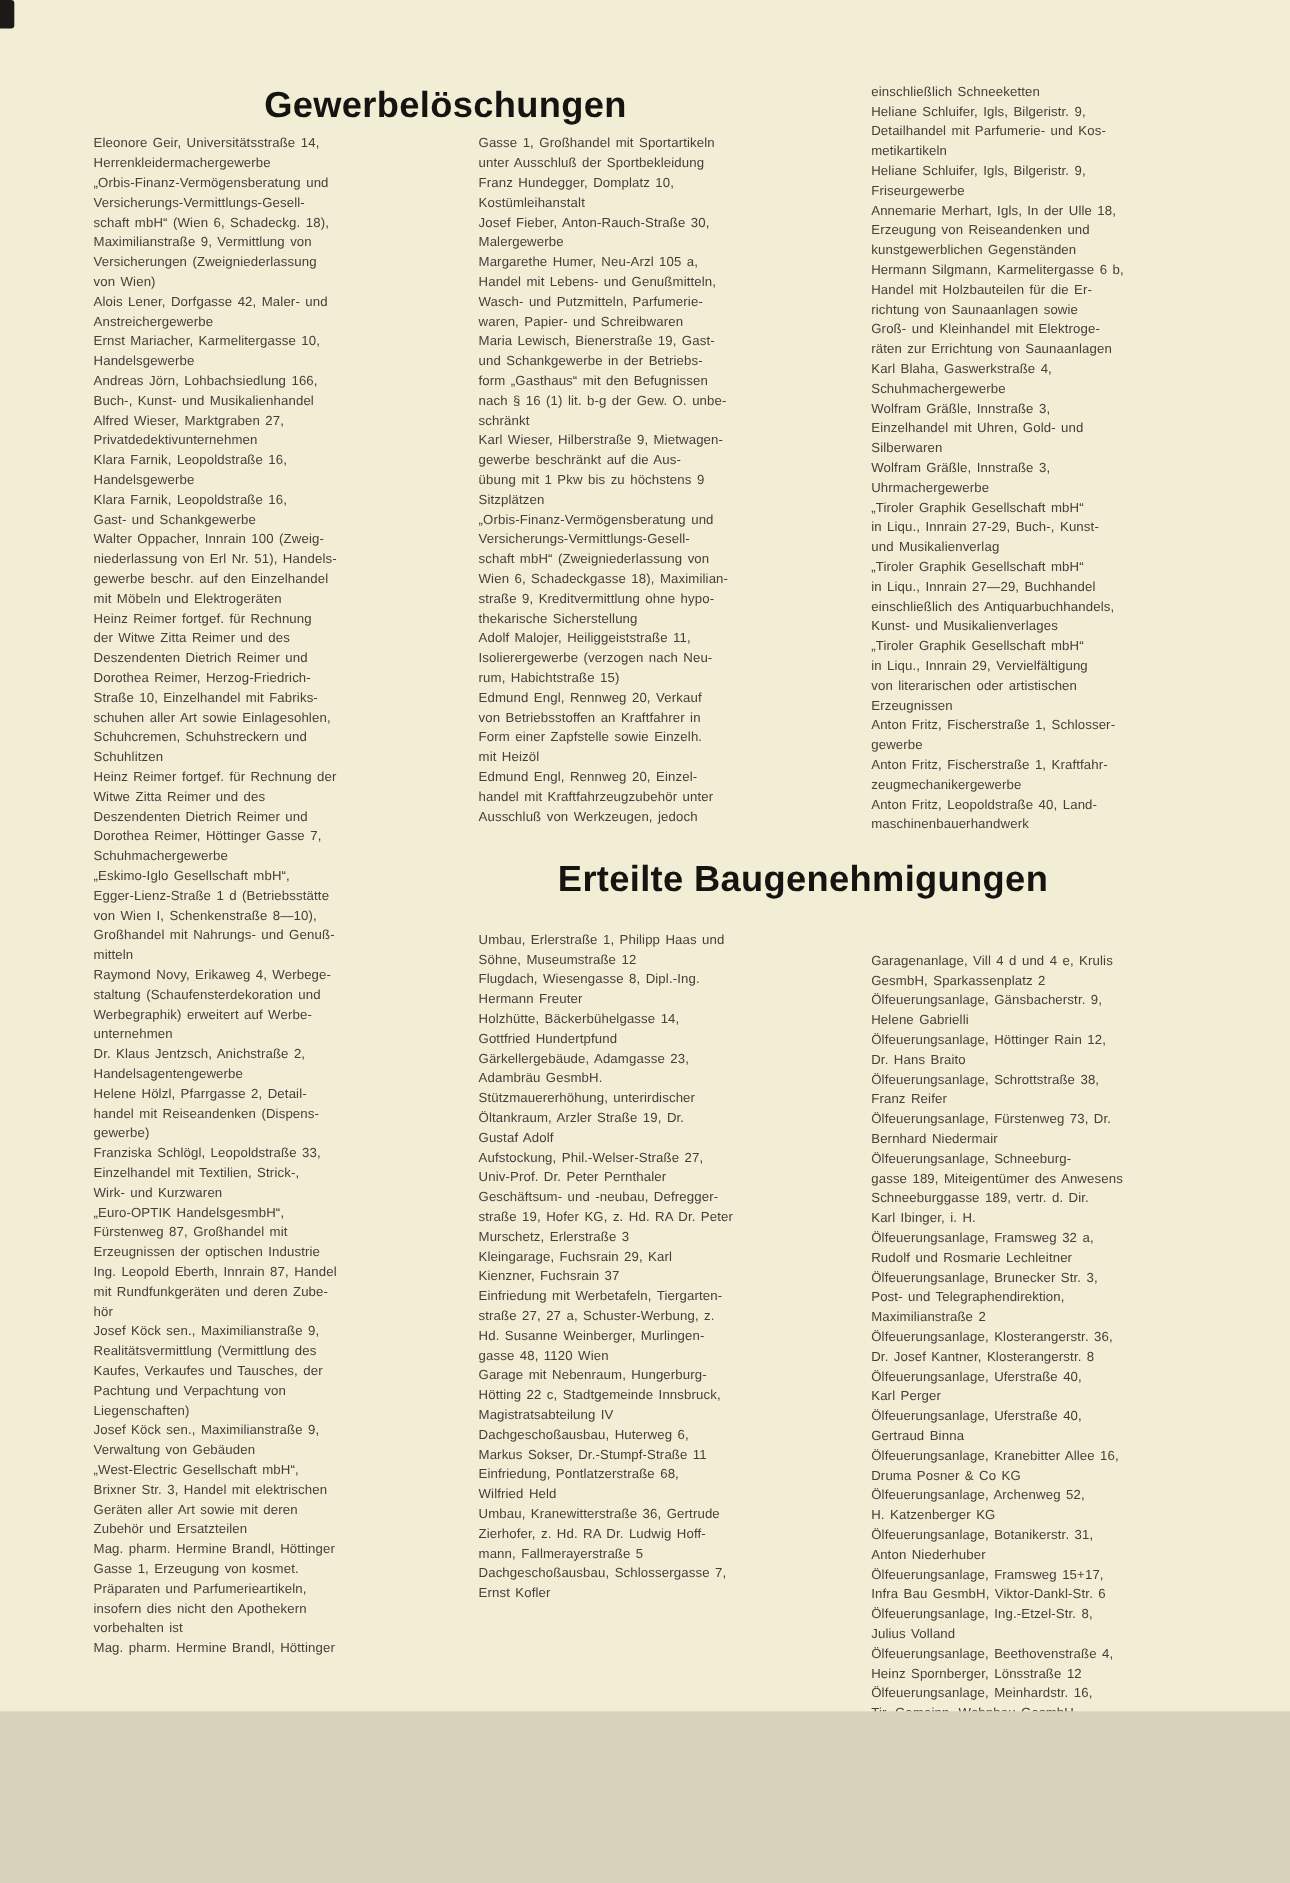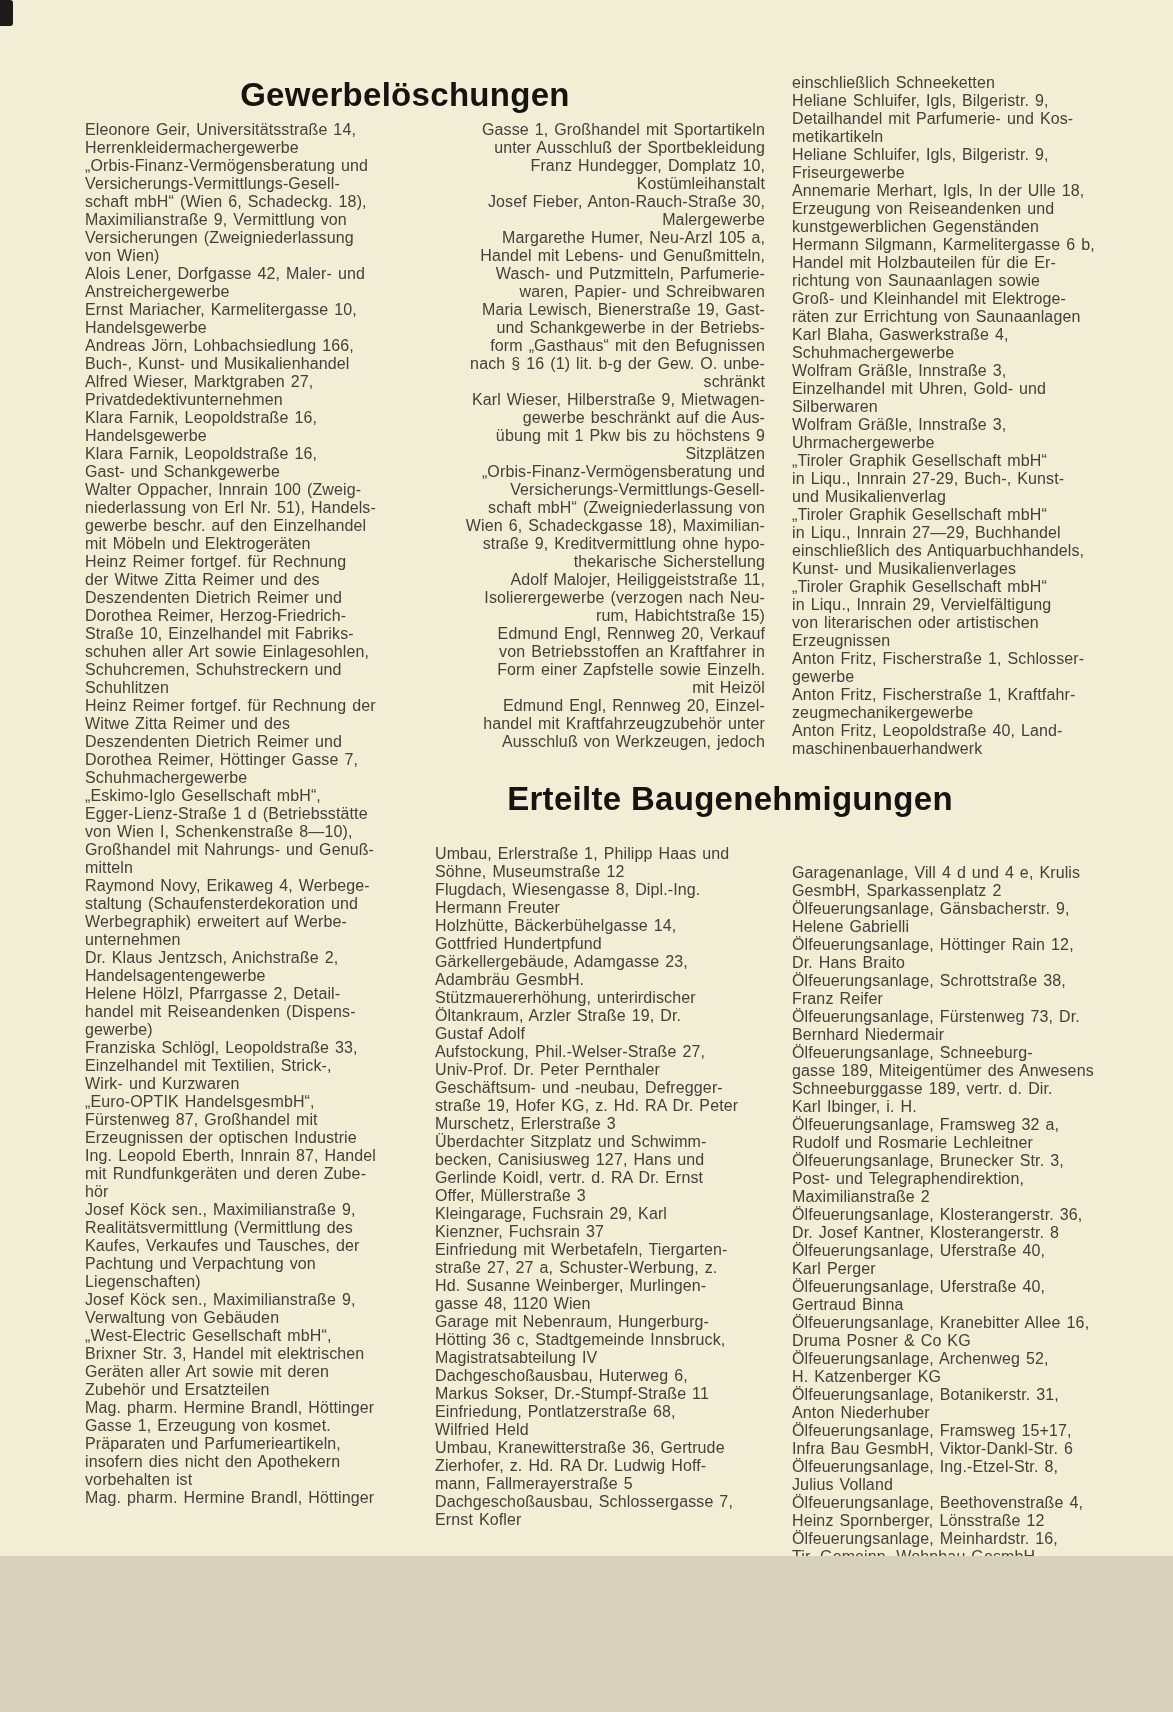--- a/index.html
+++ b/index.html
@@ -21,28 +21,28 @@
     line-height:38px;
     font-weight:bold;
     color:#161411;
     letter-spacing:0.3px;
     text-align:center;
   }
   .h1-gewerbe { left:60px;  top:76px;  width:690px; }
   .h1-bau     { left:380px; top:780px; width:700px; }
   .col {
     position:absolute;
-    font-size:16px;
+    font-size:12px;
     line-height:18px;
     letter-spacing:0.12px;
     word-spacing:1.4px;
   }
   .col p { margin:0; white-space:pre-line; }
   .col1    { left:85px;  top:121px; width:330px; }
-  .col2-s1 { left:435px; top:121px; width:330px;text-align:right; }
+  .col2-s1 { left:435px; top:121px; width:330px; }
   .col3-s1 { left:792px; top:74px;  width:336px; }
   .col2-s2 { left:435px; top:845px; width:330px; }
   .col3-s2 { left:792px; top:864px; width:336px; }
   .page-number {
     position:absolute;
     left:85px; top:1616px;
     font-size:19px;
     font-weight:normal;
     color:#2a2722;
   }
@@ -232,32 +232,28 @@
       <p>Gärkellergebäude, Adamgasse 23,
 Adambräu GesmbH.</p>
       <p>Stützmauererhöhung, unterirdischer
 Öltankraum, Arzler Straße 19, Dr.
 Gustaf Adolf</p>
       <p>Aufstockung, Phil.-Welser-Straße 27,
 Univ-Prof. Dr. Peter Pernthaler</p>
       <p>Geschäftsum- und -neubau, Defregger-
 straße 19, Hofer KG, z. Hd. RA Dr. Peter
 Murschetz, Erlerstraße 3</p>
-      <p>Überdachter Sitzplatz und Schwimm-
-becken, Canisiusweg 127, Hans und
-Gerlinde Koidl, vertr. d. RA Dr. Ernst
-Offer, Müllerstraße 3</p>
       <p>Kleingarage, Fuchsrain 29, Karl
 Kienzner, Fuchsrain 37</p>
       <p>Einfriedung mit Werbetafeln, Tiergarten-
 straße 27, 27 a, Schuster-Werbung, z.
 Hd. Susanne Weinberger, Murlingen-
 gasse 48, 1120 Wien</p>
       <p>Garage mit Nebenraum, Hungerburg-
-Hötting 36 c, Stadtgemeinde Innsbruck,
+Hötting 22 c, Stadtgemeinde Innsbruck,
 Magistratsabteilung IV</p>
       <p>Dachgeschoßausbau, Huterweg 6,
 Markus Sokser, Dr.-Stumpf-Straße 11</p>
       <p>Einfriedung, Pontlatzerstraße 68,
 Wilfried Held</p>
       <p>Umbau, Kranewitterstraße 36, Gertrude
 Zierhofer, z. Hd. RA Dr. Ludwig Hoff-
 mann, Fallmerayerstraße 5</p>
       <p>Dachgeschoßausbau, Schlossergasse 7,
 Ernst Kofler</p>

